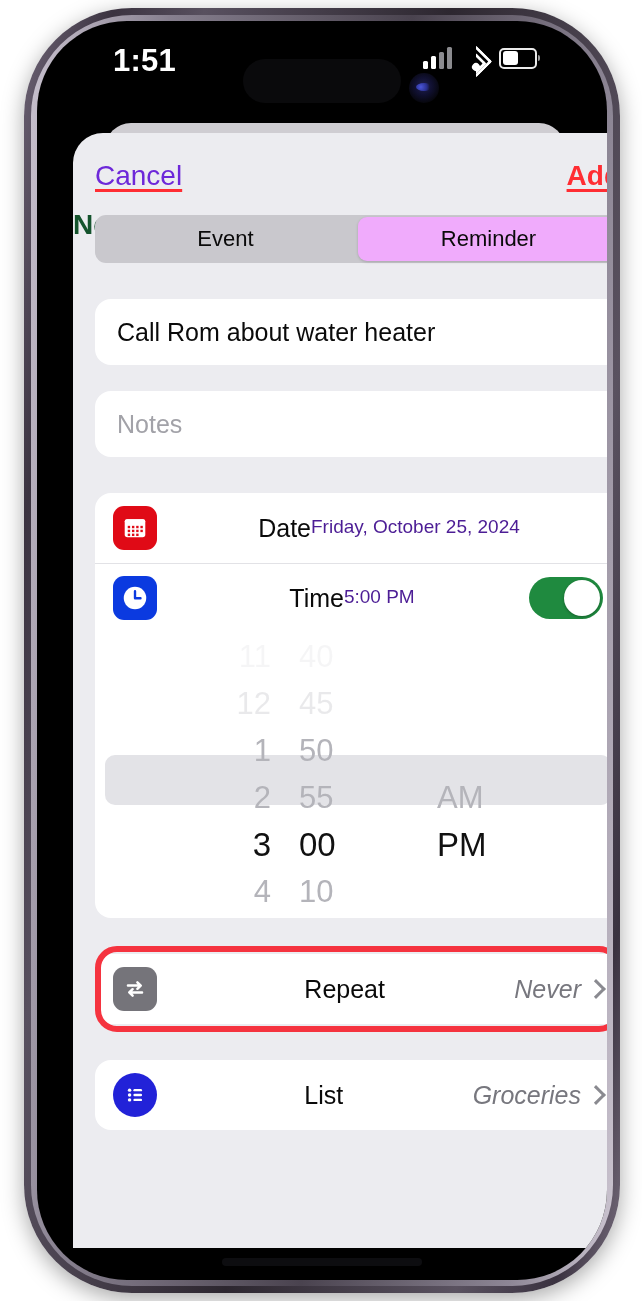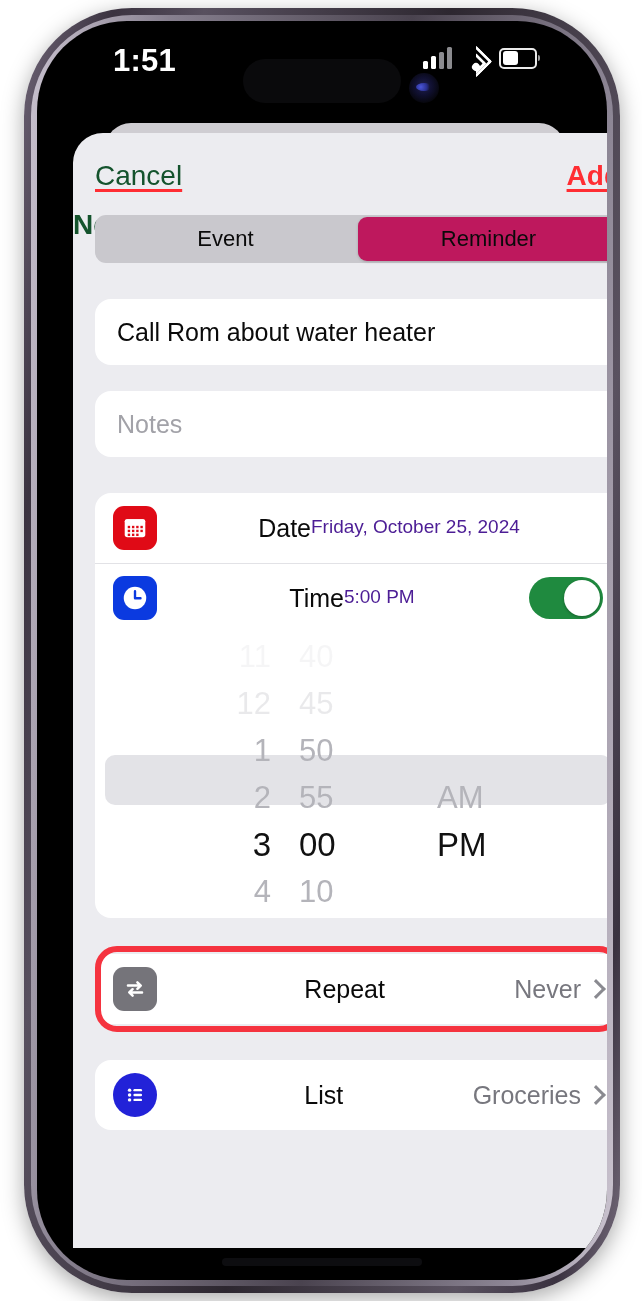--- a/index.html
+++ b/index.html
@@ -46,46 +46,46 @@
   .batt::after{content:"";position:absolute;right:-5px;top:5px;width:2.5px;height:6px;border-radius:0 2px 2px 0;background:rgba(255,255,255,.6);}
   .batt i{position:absolute;left:1.5px;top:1.5px;bottom:1.5px;width:45%;border-radius:3px;background:#fff;display:block;}
 
   
   .sheet-back{position:absolute;left:68px;top:102px;width:460px;height:60px;border-radius:26px 26px 0 0;background:#cfcdd2;}
   .sheet{position:absolute;left:36px;top:112px;width:570px;height:1115px;border-radius:30px 30px 0 0;
          background:#ececf0;overflow:hidden;}
 
   
   .navbar{position:relative;height:82px;}
-  .nav-cancel{position:absolute;left:22px;top:27px;font-size:28px;color:#14532d;
+  .nav-cancel{position:absolute;left:22px;top:27px;font-size:28px;color:#6d28d9;
               text-decoration:underline;text-decoration-color:#ff2d33;text-underline-offset:4px;text-decoration-thickness:3px;cursor:pointer;}
   .nav-title{position:absolute;left:0;right:0;top:28px;text-align:left;font-size:28px;font-weight:700;color:#14532d;margin-top:48px;}
   .nav-add{position:absolute;right:22px;top:27px;font-size:28px;color:#ff2d33;font-weight:600;
            text-decoration:underline;text-decoration-color:#ff2d33;text-underline-offset:4px;text-decoration-thickness:3px;cursor:pointer;}
 
   
   .seg{margin:0 22px;height:48px;border-radius:11px;background:#c9c8cd;display:flex;padding:0;position:relative;}
   .seg-opt{flex:1;display:flex;align-items:center;justify-content:center;font-size:22px;color:#0a0a0a;cursor:pointer;border-radius:9px;}
-  .seg-opt.active{background:#be185d;box-shadow:0 1px 3px rgba(0,0,0,.18);margin:2px;}
+  .seg-opt.active{background:#f0abfc;box-shadow:0 1px 3px rgba(0,0,0,.18);margin:2px;}
 
   
   .card{margin:0 22px;background:#fff;border-radius:16px;}
   .gap-lg{height:36px}.gap-md{height:26px}
 
   .field{height:66px;display:flex;align-items:center;padding:0 22px;font-size:25px;color:#0a0a0a;}
   .field.ph{color:#a2a2a8;}
 
   .row{display:flex;align-items:center;padding:0 18px;min-height:70px;}
   .row + .row{box-shadow:inset 0 1px 0 #e2e2e6;}
   .ic{width:44px;height:44px;border-radius:11px;flex:0 0 44px;display:flex;align-items:center;justify-content:center;margin-right:18px;}
   .ic.round{border-radius:50%;}
   .row-txt{flex:1;display:flex;flex-direction:row;justify-content:center;}
   .row-title{font-size:25px;color:#0a0a0a;line-height:1.15;}
   .row-sub{font-size:19px;color:#4c1d95;margin-top:2px;}
-  .row-val{font-size:25px;color:#77777e;margin-right:8px;}
+  .row-val{font-size:25px;color:#77777e;margin-right:8px;font-style:italic;}
   .chev{width:11px;height:11px;border-right:3px solid #8a8a90;border-top:3px solid #8a8a90;transform:rotate(45deg);}
 
   .toggle{width:74px;height:42px;border-radius:21px;background:#1f8a3f;position:relative;flex:0 0 74px;cursor:pointer;}
   .toggle i{position:absolute;right:3px;top:3px;width:36px;height:36px;border-radius:50%;background:#fff;box-shadow:0 1px 3px rgba(0,0,0,.3);display:block;}
 
   
   .picker{position:relative;height:285px;overflow:hidden;}
   .pick-band{position:absolute;left:10px;right:10px;top:122px;height:50px;border-radius:10px;background:#e3e3e7;}
   .cols{position:absolute;left:0;right:0;top:0;bottom:0;display:flex;justify-content:center;}
   .col{width:96px;position:relative;}

